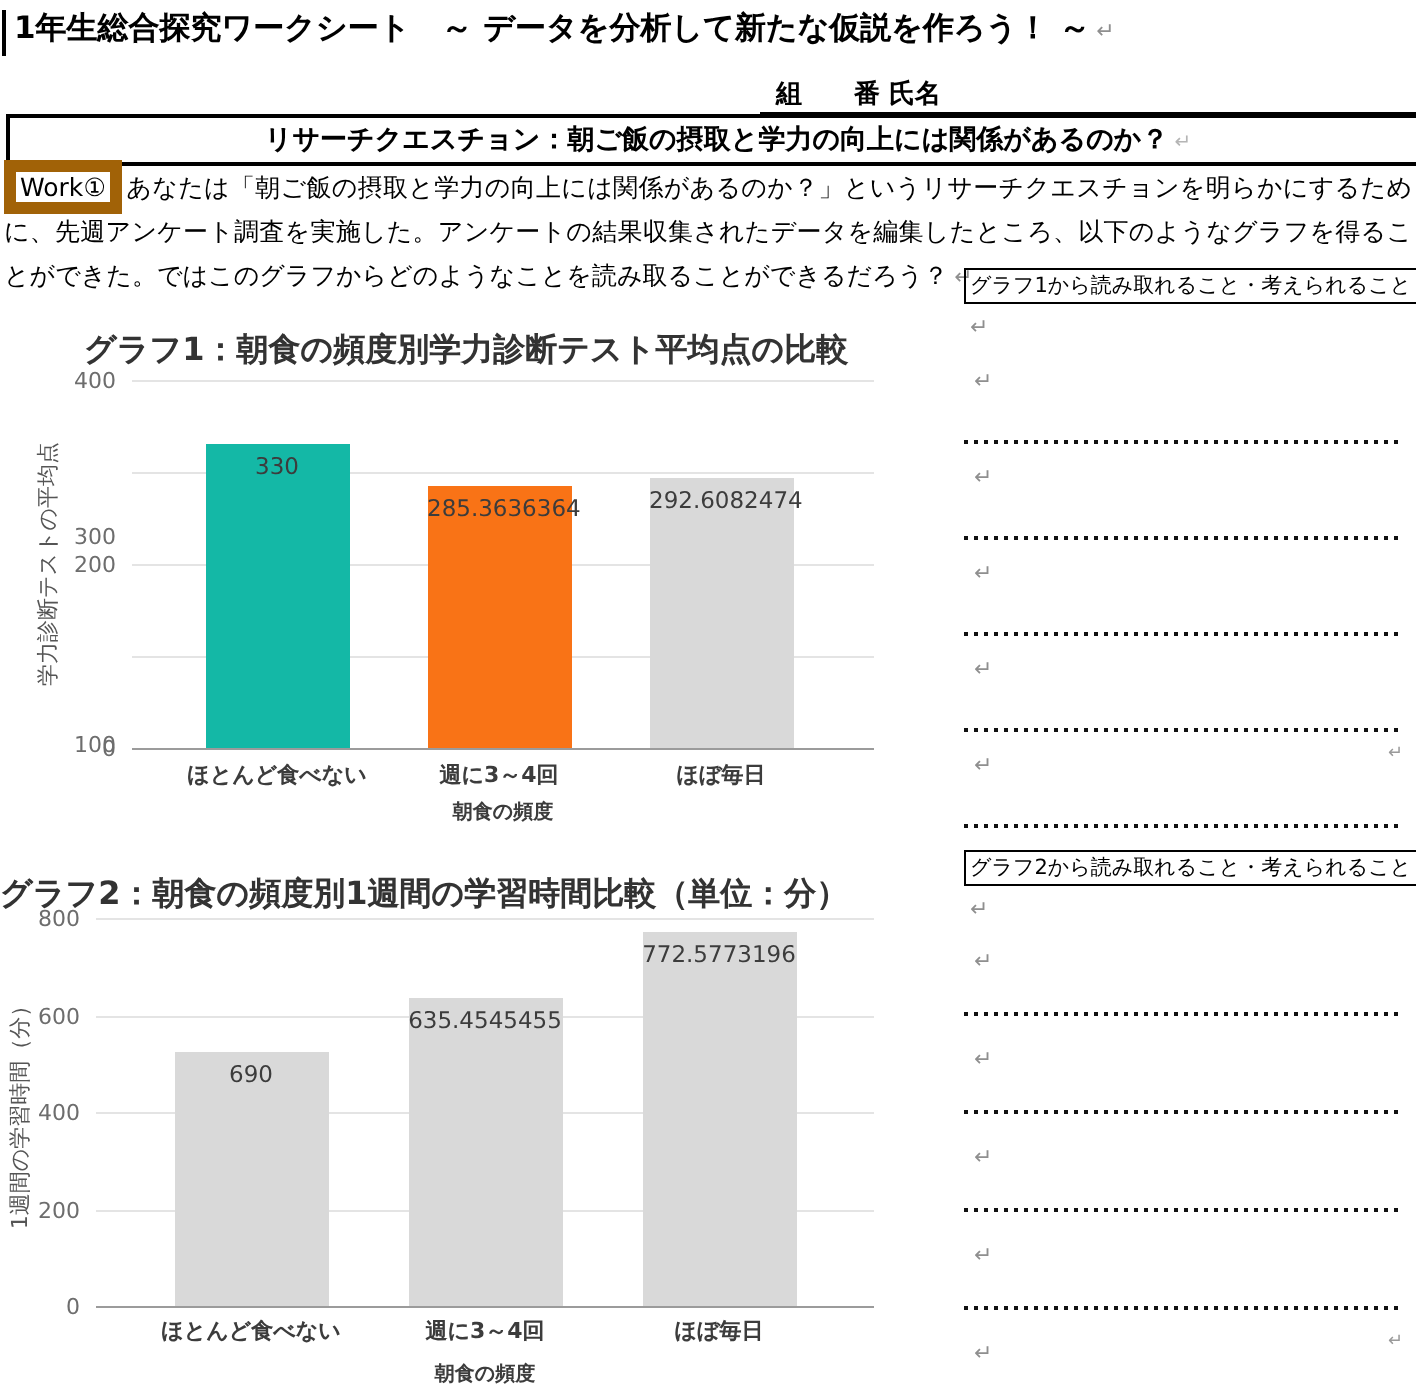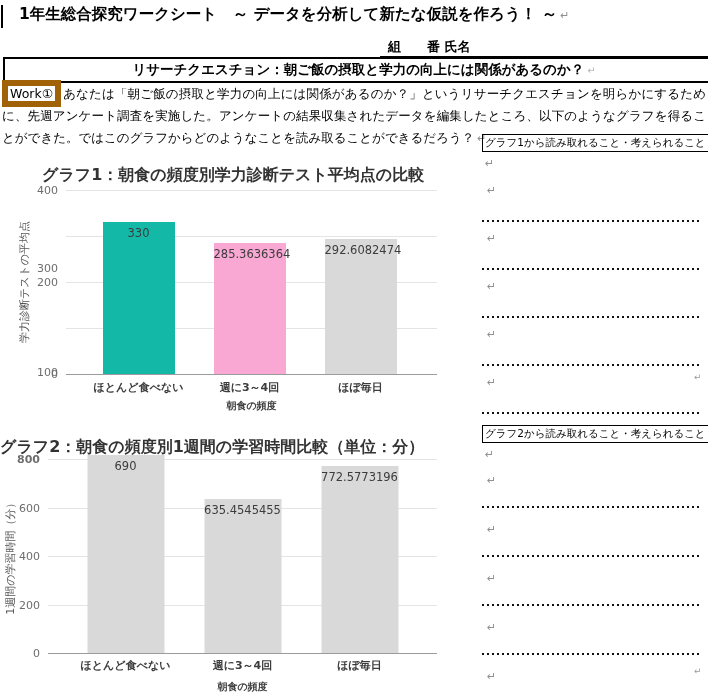--- a/index.html
+++ b/index.html
@@ -4,21 +4,21 @@
 <style>
   html,body{margin:0;padding:0;}
   body{
     width:708px;height:697px;position:relative;overflow:hidden;
     background:#fff;color:#000;
     font-family:"DejaVu Sans","Liberation Sans",sans-serif;
   }
   .ret{color:#8f8f8f;font-size:11px;font-weight:normal;margin-left:3px;}
   
   #cursor-line{position:absolute;left:1px;top:5px;width:2px;height:23px;background:#000;}
-  #page-title{position:absolute;left:7px;top:4px;font-size:15.5px;font-weight:bold;white-space:nowrap;margin-left:12px;}
+  #page-title{position:absolute;left:7px;top:4px;font-size:15.5px;font-weight:bold;white-space:nowrap;}
   #name-line{position:absolute;left:380px;top:38px;width:325px;height:18px;
     border-bottom:1.5px solid #000;font-size:13px;font-weight:bold;padding-left:8px;white-space:pre;}
   #rq-box{position:absolute;left:3px;top:57px;width:682px;border:2px solid #000;
     text-align:center;font-size:13.5px;font-weight:bold;padding:2px 18px;}
   #rq-box .ret{color:#b5b5b5;font-size:10px;}
   #work-para{position:absolute;left:2px;top:83px;width:704px;font-size:12.5px;
     line-height:22px;text-align:justify;}
   .workbox{border:6px solid #a16207;padding:0 2px;margin-right:2px;}
   
   .chart{position:absolute;left:0;width:480px;}
@@ -85,21 +85,21 @@
       <div class="grid" style="top: 92px;"></div>
       <div class="grid" style="top: 46px;"></div>
       <div class="grid" style="top: 0px;"></div>
       <div class="bars">
         <div class="slot">
           <div class="bar" style="height: 151.8px; background: #14b8a6;">
             <div class="val">330</div>
           </div>
         </div>
         <div class="slot">
-          <div class="bar" style="height: 131.267px; background: #f9a8d4;">
+          <div class="bar" style="height: 131.267px; background: #f97316;">
             <div class="val">285.3636364</div>
           </div>
         </div>
         <div class="slot">
           <div class="bar" style="height: 134.6px; background: rgb(217, 217, 217);">
             <div class="val">292.6082474</div>
           </div>
         </div>
       </div>
     </div>
@@ -119,21 +119,21 @@
 <div class="chart" id="chart2">
   <div class="chart-title">グラフ2：朝食の頻度別1週間の学習時間比較（単位：分）</div>
   <div class="ylab">1週間の学習時間（分）</div>
   <div class="plot">
       <div class="grid" style="top: 145.5px;"></div>
       <div class="grid" style="top: 97px;"></div>
       <div class="grid" style="top: 48.5px;"></div>
       <div class="grid" style="top: 0px;"></div>
       <div class="bars">
         <div class="slot">
-          <div class="bar" style="height: 198px; background: rgb(217, 217, 217);">
+          <div class="bar" style="height: 127px; background: rgb(217, 217, 217);">
             <div class="val">690</div>
           </div>
         </div>
         <div class="slot">
           <div class="bar" style="height: 154.098px; background: rgb(217, 217, 217);">
             <div class="val">635.4545455</div>
           </div>
         </div>
         <div class="slot">
           <div class="bar" style="height: 187.35px; background: rgb(217, 217, 217);">
@@ -145,21 +145,21 @@
   <div class="cats">
       <div class="cat">ほとんど食べない</div>
       <div class="cat">週に3～4回</div>
       <div class="cat">ほぼ毎日</div>
     </div>
   <div class="xlab">朝食の頻度</div>
 <div class="tick" style="top: calc(var(--plot-top) + 188px);">0</div>
     <div class="tick" style="top: calc(var(--plot-top) + 139.5px);">200</div>
     <div class="tick" style="top: calc(var(--plot-top) + 91px);">400</div>
     <div class="tick" style="top: calc(var(--plot-top) + 42.5px);">600</div>
-    <div class="tick" style="top: calc(var(--plot-top) + -6px); font-weight: bold;">800</div>
+    <div class="tick" style="top: calc(var(--plot-top) + -6px);">800</div>
   </div>
 
 <div class="note-sec" id="notes1">
   <span class="note-header">グラフ1から読み取れること・考えられること</span><span class="ret">↵</span>
   <div class="note-units">
       <div class="unit">
         <span class="ret">↵</span>
         <div class="dot"></div>
       </div>
       <div class="unit">

